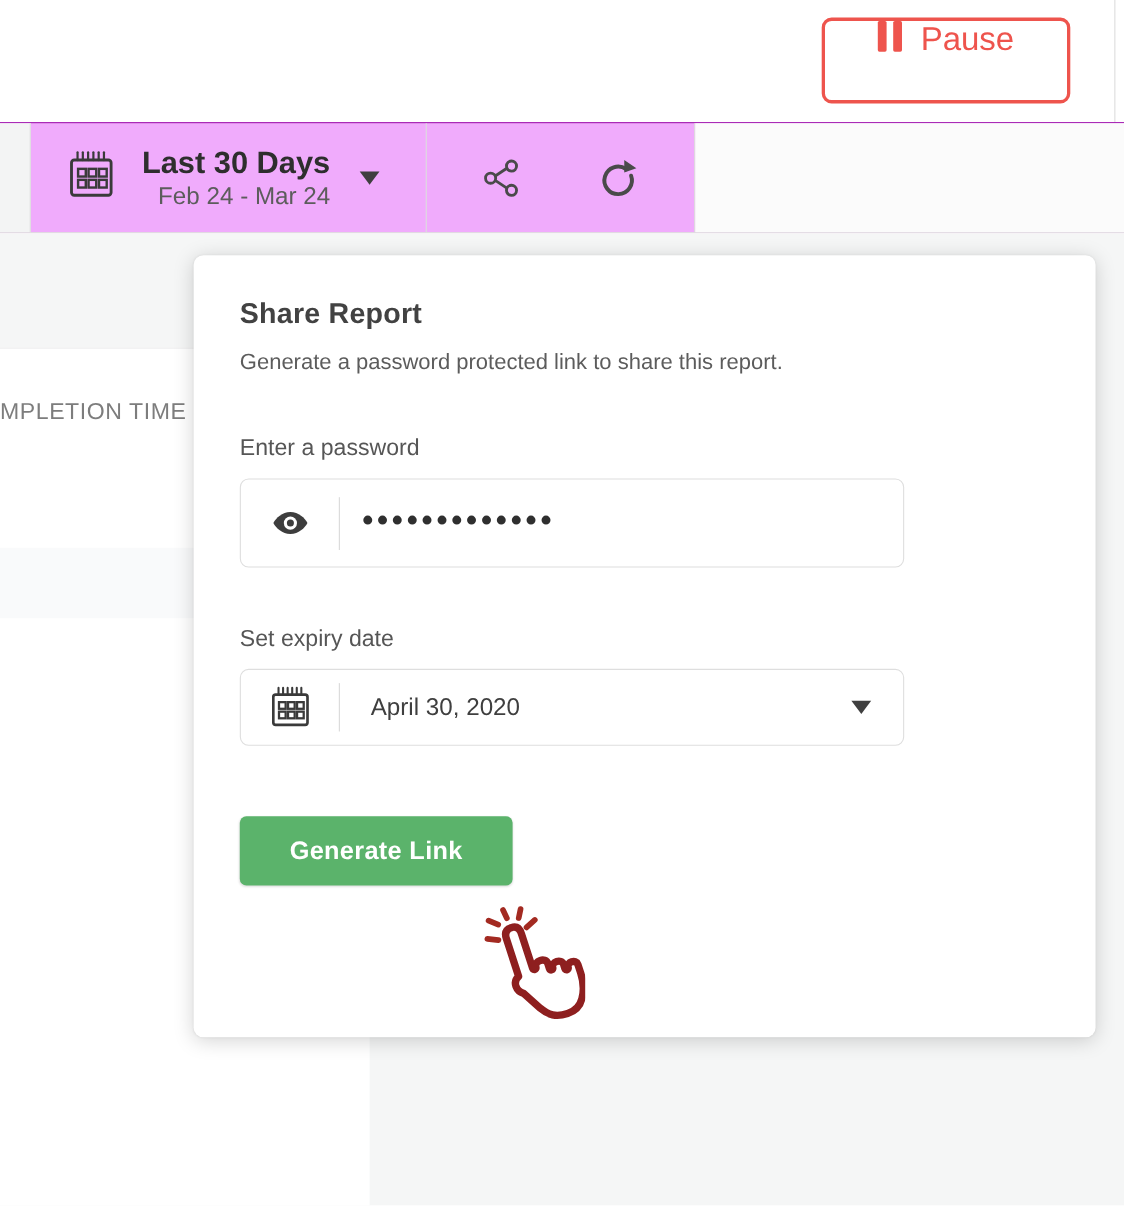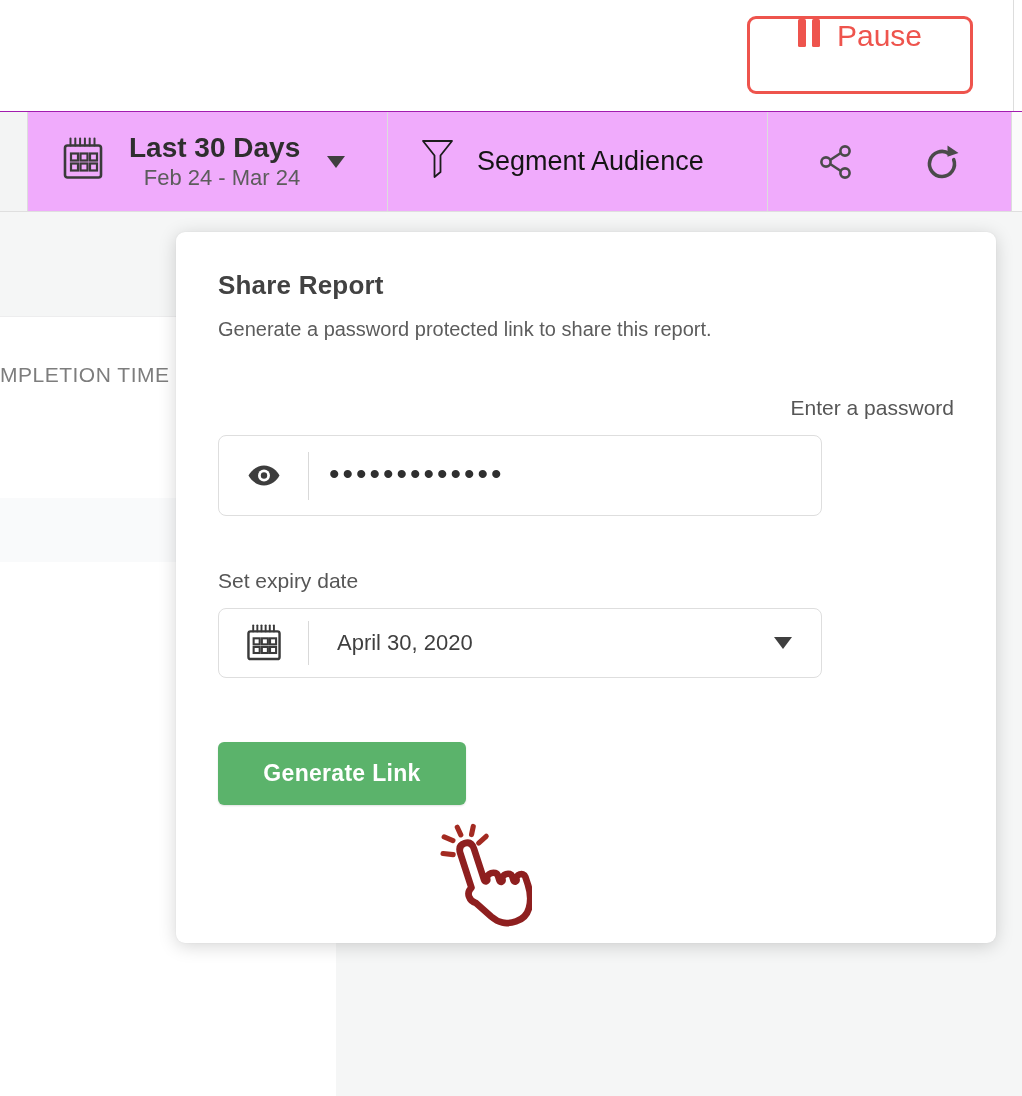--- a/index.html
+++ b/index.html
@@ -66,21 +66,21 @@
   .share-modal {
     position:absolute; top:232px; left:176px; width:820px; height:711px;
     background:#fff; border-radius:9px;
     box-shadow:0 3px 18px rgba(0,0,0,0.17), 0 0 2px rgba(0,0,0,0.06);
     padding:38px 42px 0 42px;
   }
   .modal-title { font-size:26px; font-weight:bold; color:#424242; letter-spacing:0.2px; }
   .modal-desc  { margin-top:12px; font-size:20px; color:#5c5c5c; line-height:33px; width:545px; }
 
   .field-label { font-size:21px; color:#565656; }
-  .label-password { margin-top:50px;text-align:right; }
+  .label-password { margin-top:50px; }
   .label-expiry   { margin-top:53px; }
 
   .input-box {
     margin-top:15px; width:604px; background:#fff;
     border:1.5px solid #dedede; border-radius:8px;
     display:flex; align-items:center;
   }
   .password-box { height:81px; }
   .date-box { height:70px; cursor:pointer; }
   .icon-cell { width:89px; display:flex; align-items:center; justify-content:center; }
@@ -147,28 +147,20 @@
         </g>
       </svg>
     </span>
     <span class="tb-date-text">
       <div class="tb-date-title">Last 30 Days</div>
       <div class="tb-date-range">Feb 24 - Mar 24</div>
     </span>
     <span class="caret-down"></span>
   </div>
 
-  <div class="tb-segment">
-    <span>
-      <svg width="33" height="42" viewBox="0 0 33 42">
-        <path d="M2 2 H31 L19.5 16.5 V33 L13.5 38 V16.5 Z" fill="none" stroke="#1c1c1c" stroke-width="1.8" stroke-linejoin="round"></path>
-      </svg>
-    </span>
-    <span class="tb-segment-label">Segment Audience</span>
-  </div>
 
   <div class="tb-actions">
     <span class="icon-btn">
       <svg width="36" height="38" viewBox="0 0 36 38">
         <g stroke="#4a4a4a" stroke-width="2.6" fill="none">
           <circle cx="27" cy="8" r="4.6"></circle>
           <circle cx="27" cy="30" r="4.6"></circle>
           <circle cx="8" cy="19" r="4.6"></circle>
           <line x1="12.2" y1="17" x2="22.8" y2="10"></line>
           <line x1="12.2" y1="21" x2="22.8" y2="28"></line>

